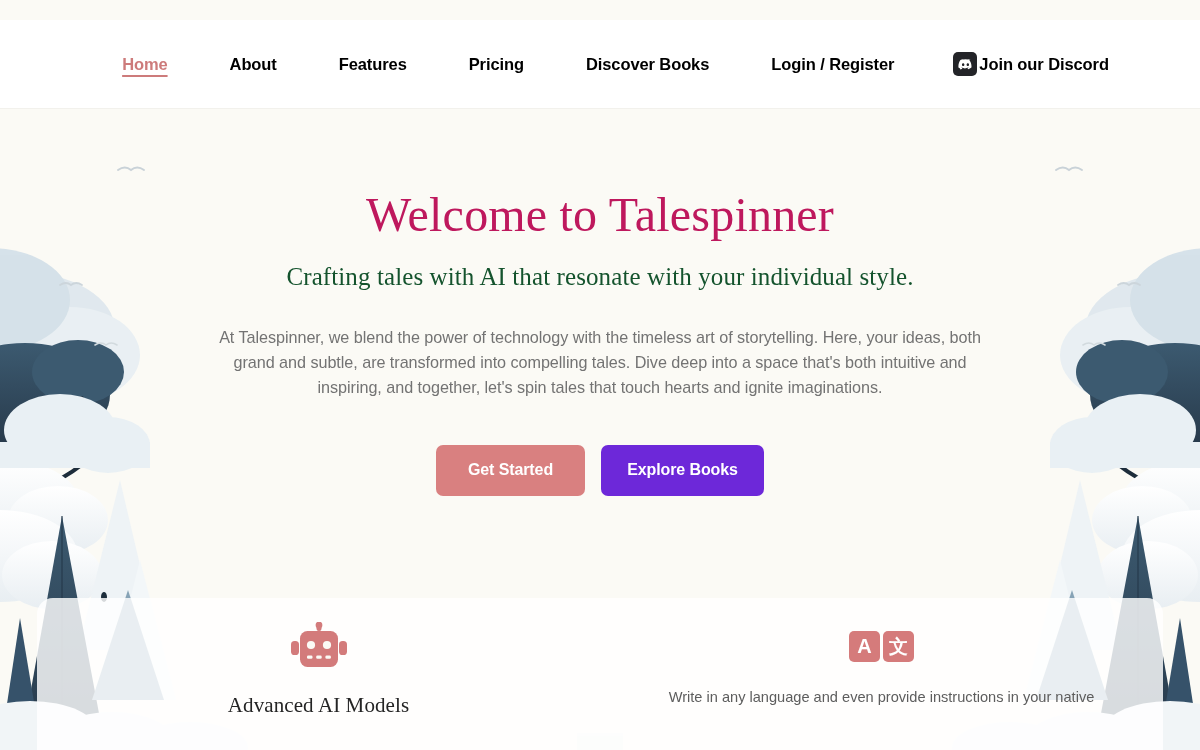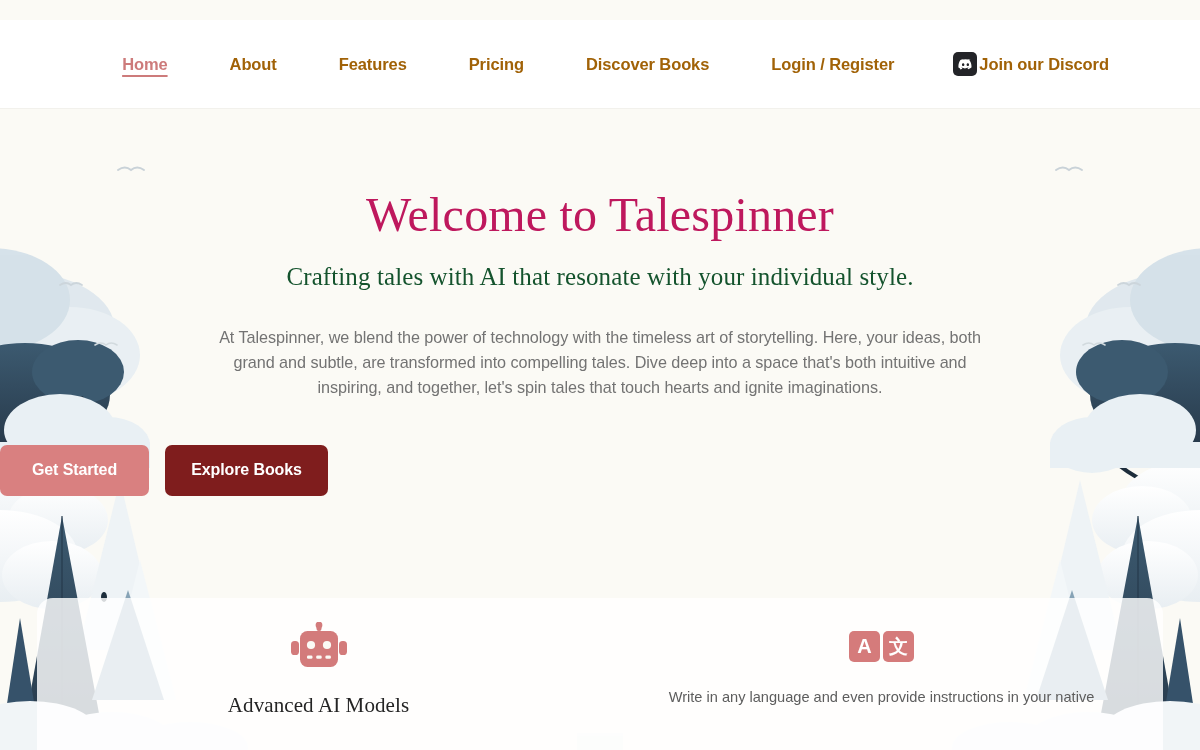--- a/index.html
+++ b/index.html
@@ -49,21 +49,21 @@
     box-shadow: 0 1px 0 rgba(0,0,0,0.035);
   }
   .nav {
     display: flex;
     align-items: center;
     gap: 0;
   }
   .nav-item {
     font-size: 16.5px;
     font-weight: bold;
-    color: #a16207;
+    color: #000000;
     letter-spacing: -0.1px;
     padding: 0 31px;
     cursor: pointer;
     white-space: nowrap;
     text-decoration: none;
     line-height: 1;
   }
   .nav-item.active {
     color: #cd7b7b;
     text-decoration: underline;
@@ -121,38 +121,39 @@
     margin: 34px auto 0;
     font-size: 16.2px;
     line-height: 25px;
     color: #737373;
     letter-spacing: -0.05px;
   }
   .hero-buttons {
     margin-top: 45px;
     display: flex;
     align-items: center;
+    justify-content: center;
     gap: 16px;
   }
   .btn {
     border: none;
     border-radius: 7px;
     font-family: "Liberation Sans", sans-serif;
     font-size: 16px;
     font-weight: bold;
     letter-spacing: -0.1px;
     color: #ffffff;
     cursor: pointer;
     height: 51px;
     display: inline-flex;
     align-items: center;
     justify-content: center;
   }
   .btn-primary { background: #d98080; width: 149px; }
-  .btn-secondary { background: #7f1d1d; width: 163px; }
+  .btn-secondary { background: #6d28d9; width: 163px; }
 
   
   .features-card {
     position: absolute;
     left: 37px;
     top: 598px;
     width: 1126px;
     height: 170px;
     background: rgba(255,255,255,0.82);
     border-radius: 16px 16px 0 0;

